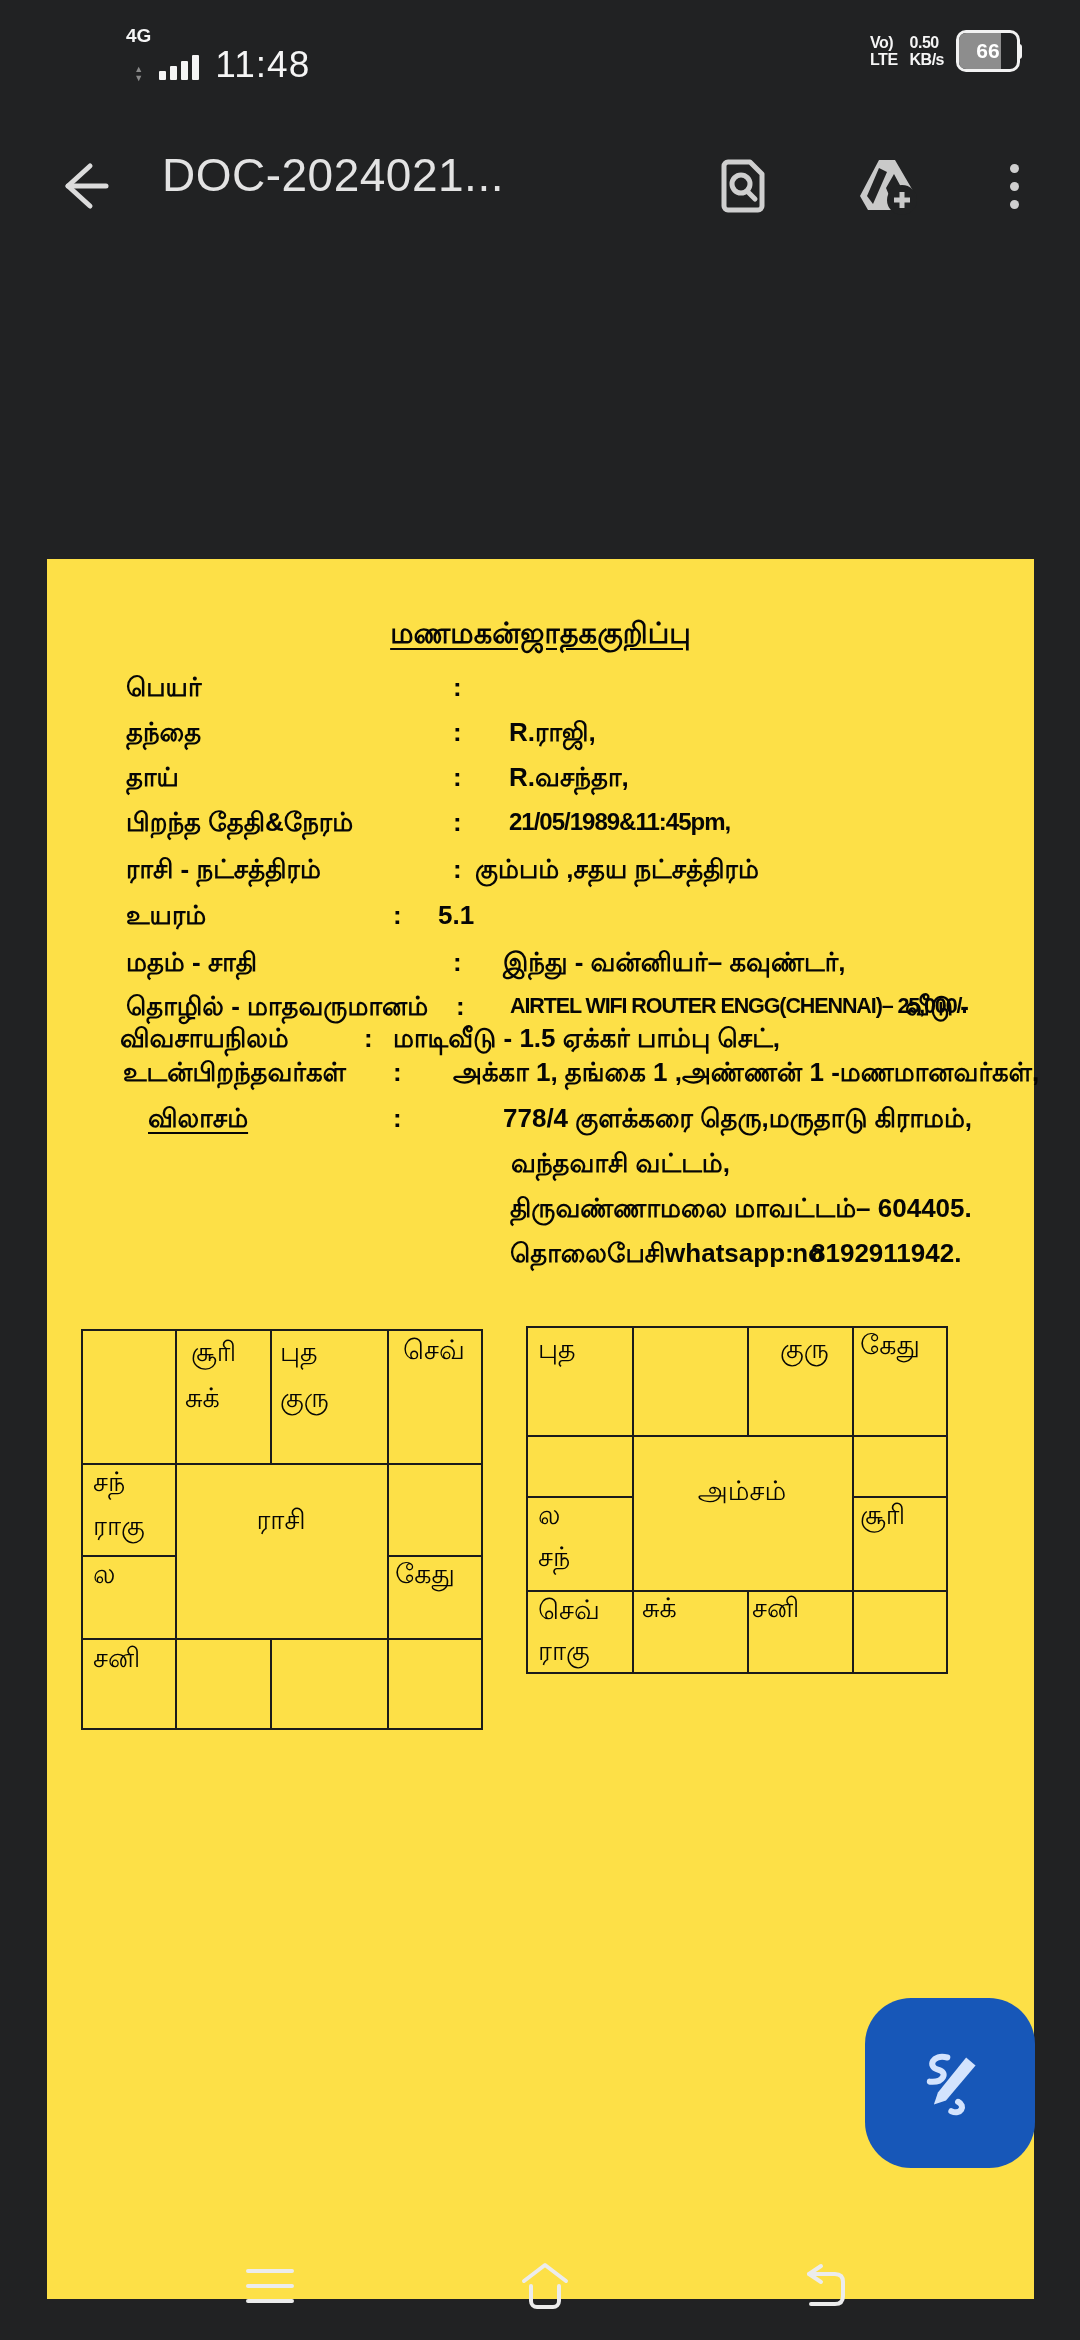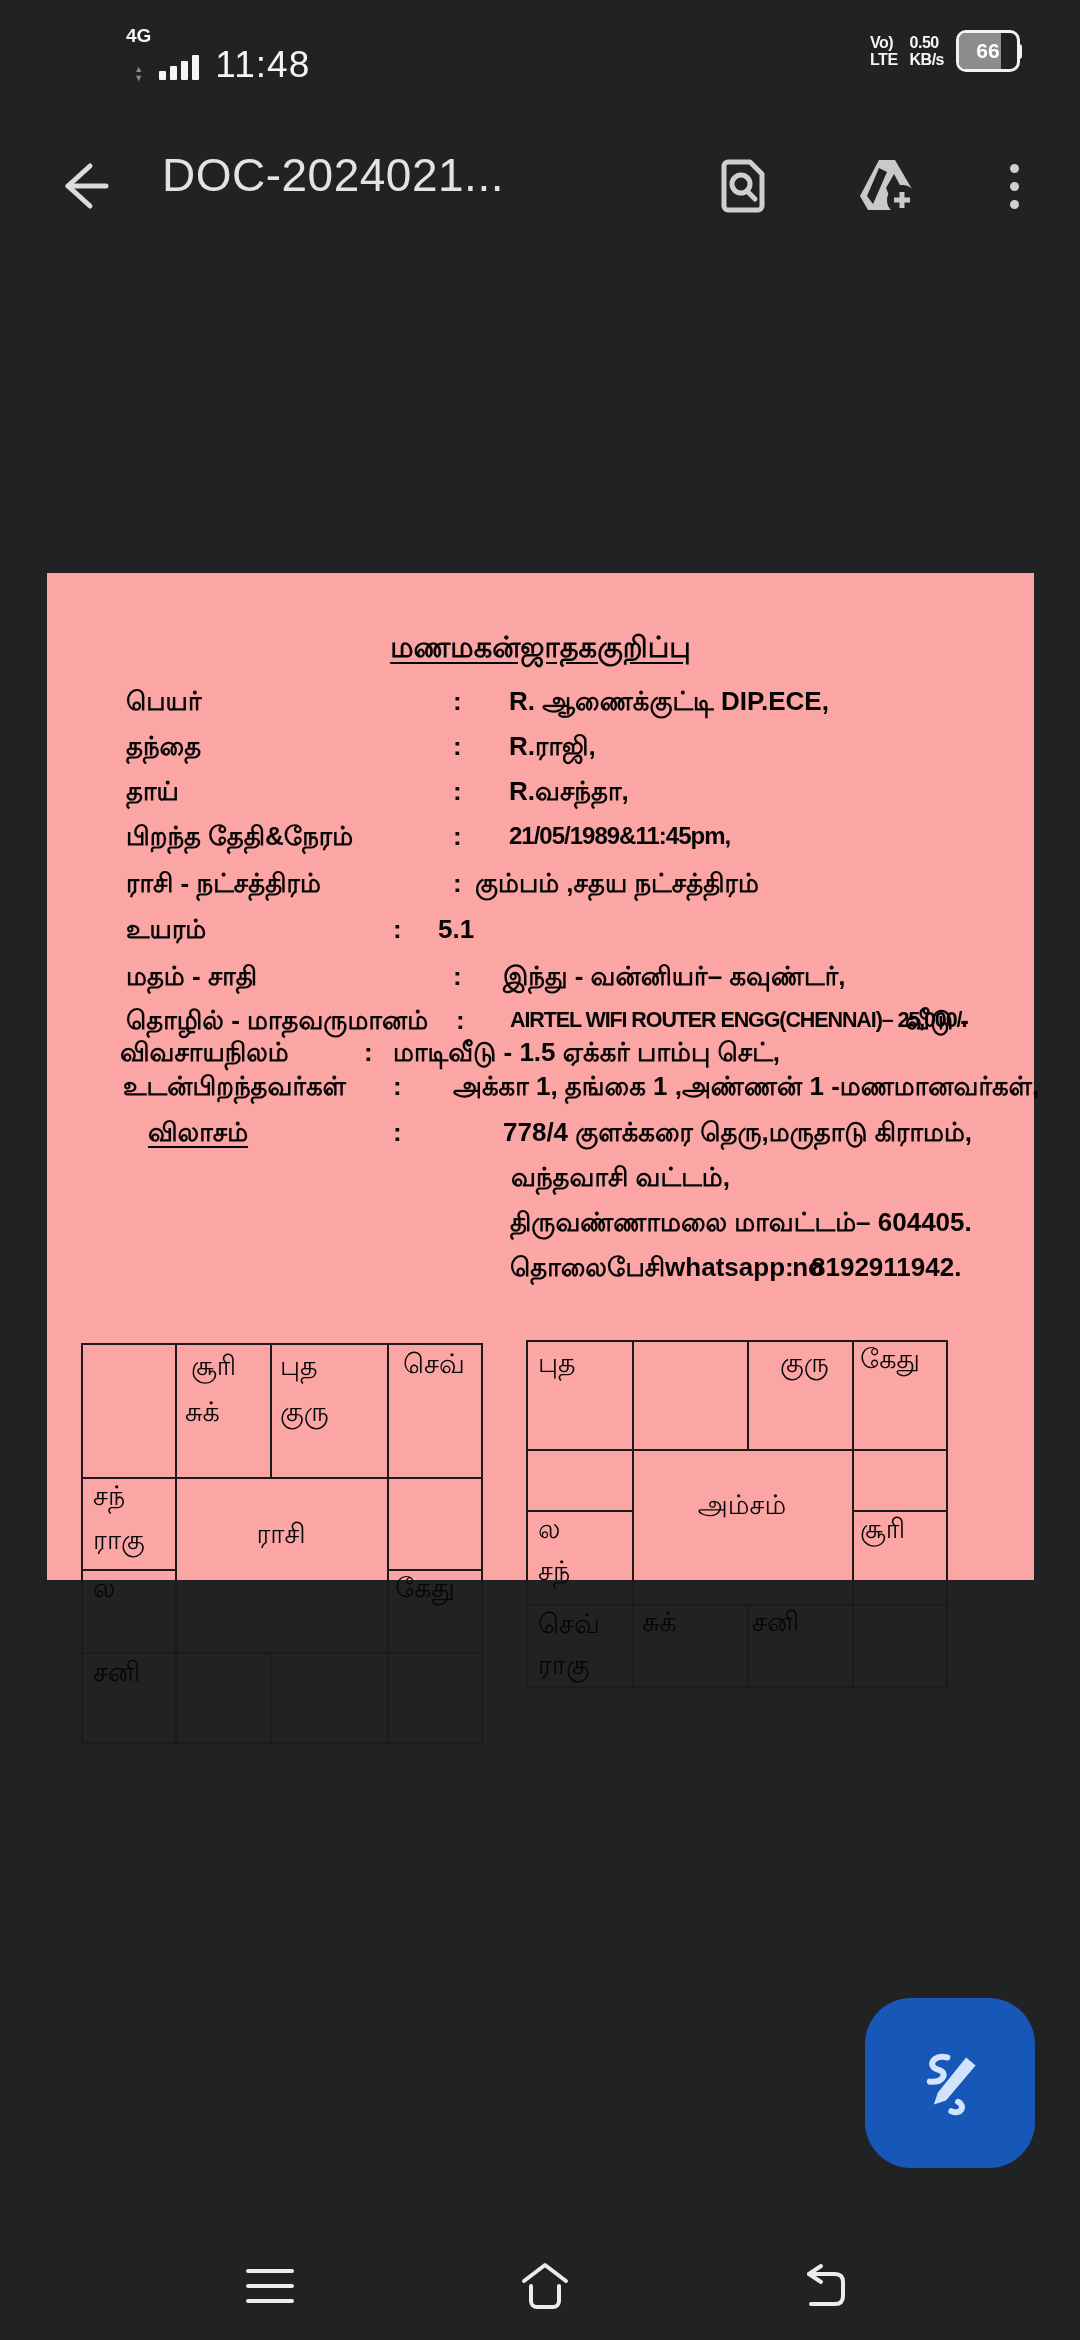--- a/index.html
+++ b/index.html
@@ -28,21 +28,21 @@
   .ab-back{position:absolute;left:52px;top:18px;width:64px;height:64px;cursor:pointer;}
   .ab-title{position:absolute;left:162px;top:12px;font-size:46px;color:#e3e3e3;letter-spacing:0.5px;
             white-space:nowrap;font-weight:400;}
   .ab-ic{position:absolute;top:18px;width:64px;height:64px;display:flex;align-items:center;justify-content:center;}
   .ab-find{left:712px;}
   .ab-drive{left:856px;}
   .ab-menu{left:982px;}
   .dots{display:flex;flex-direction:column;gap:9px;}
   .dots i{width:9px;height:9px;border-radius:50%;background:#cfcfcf;}
   
-  .page{position:absolute;left:47px;top:573px;width:987px;height:1007px;background:#fca5a5;color:#060606;}
+  .page{position:absolute;left:47px;top:559px;width:987px;height:1740px;background:#fde047;color:#060606;}
   .doc-title{position:absolute;left:0;top:58px;width:100%;text-align:center;font-size:29px;font-weight:700;
              text-decoration:underline;text-underline-offset:5px;}
   .drow{position:absolute;left:0;top:0;width:100%;height:36px;font-size:26px;font-weight:700;white-space:nowrap;}
   .drow span{position:absolute;top:0;line-height:32px;}
   .cond{font-size:24px;letter-spacing:-1px;}
   .cond2{font-size:21.5px;letter-spacing:-1.1px;}
   .ul{text-decoration:underline;text-underline-offset:5px;}
   
   .chart{position:absolute;border:2px solid #1b1b1b;box-sizing:border-box;font-size:27px;font-weight:400;}
   .chart .vl{position:absolute;width:2px;background:#1b1b1b;}
@@ -130,21 +130,20 @@
         </div>
     </div>
   </div>
 
   <div class="page">
     <div class="doc-title">மணமகன்ஜாதககுறிப்பு</div>
 
     <div class="drow" style="top:112px">
       <span style="left:79px">பெயர்</span>
       <span style="left:406px">:</span>
-      <span style="left:462px">R. ஆணைக்குட்டி  DIP.ECE,</span>
     </div>
     <div class="drow" style="top:157px">
       <span style="left:79px">தந்தை</span>
       <span style="left:406px">:</span>
       <span style="left:462px">R.ராஜி,</span>
     </div>
     <div class="drow" style="top:202px">
       <span style="left:79px">தாய்</span>
       <span style="left:406px">:</span>
       <span style="left:462px">R.வசந்தா,</span>

